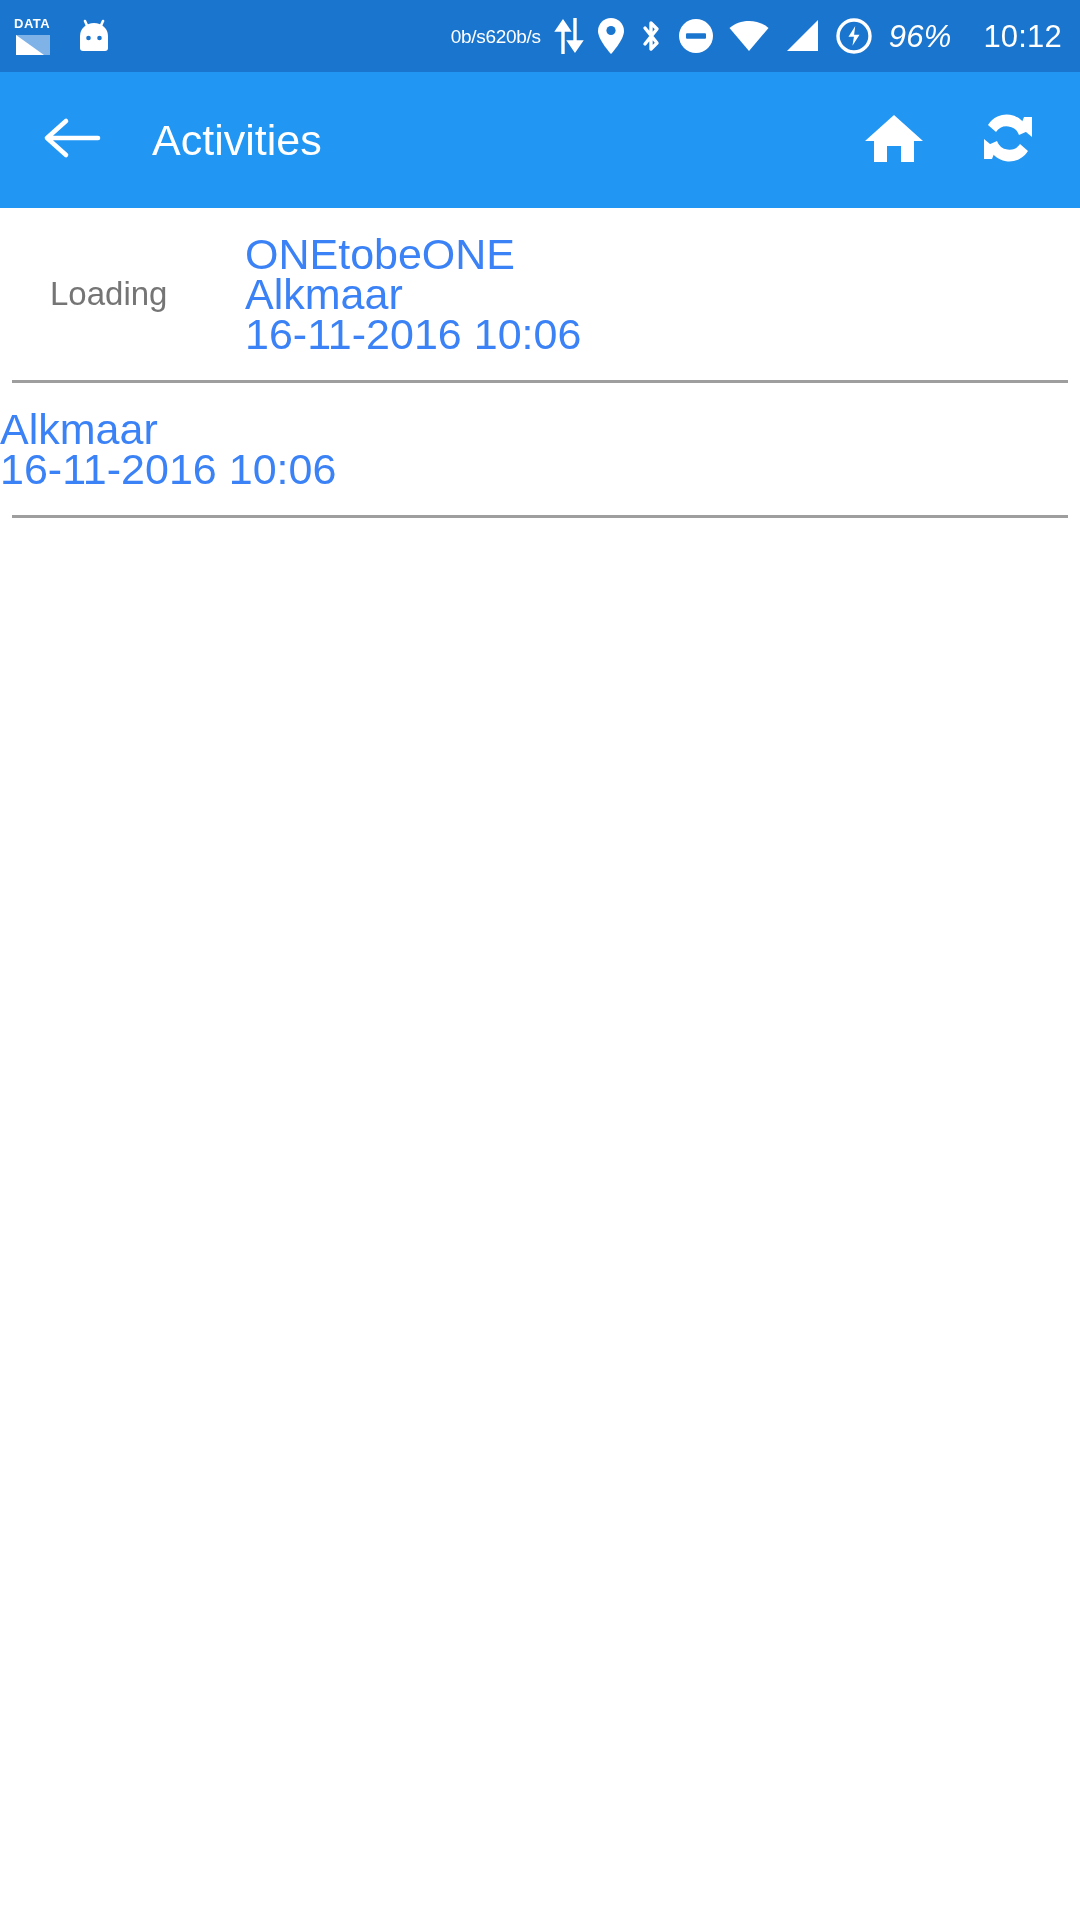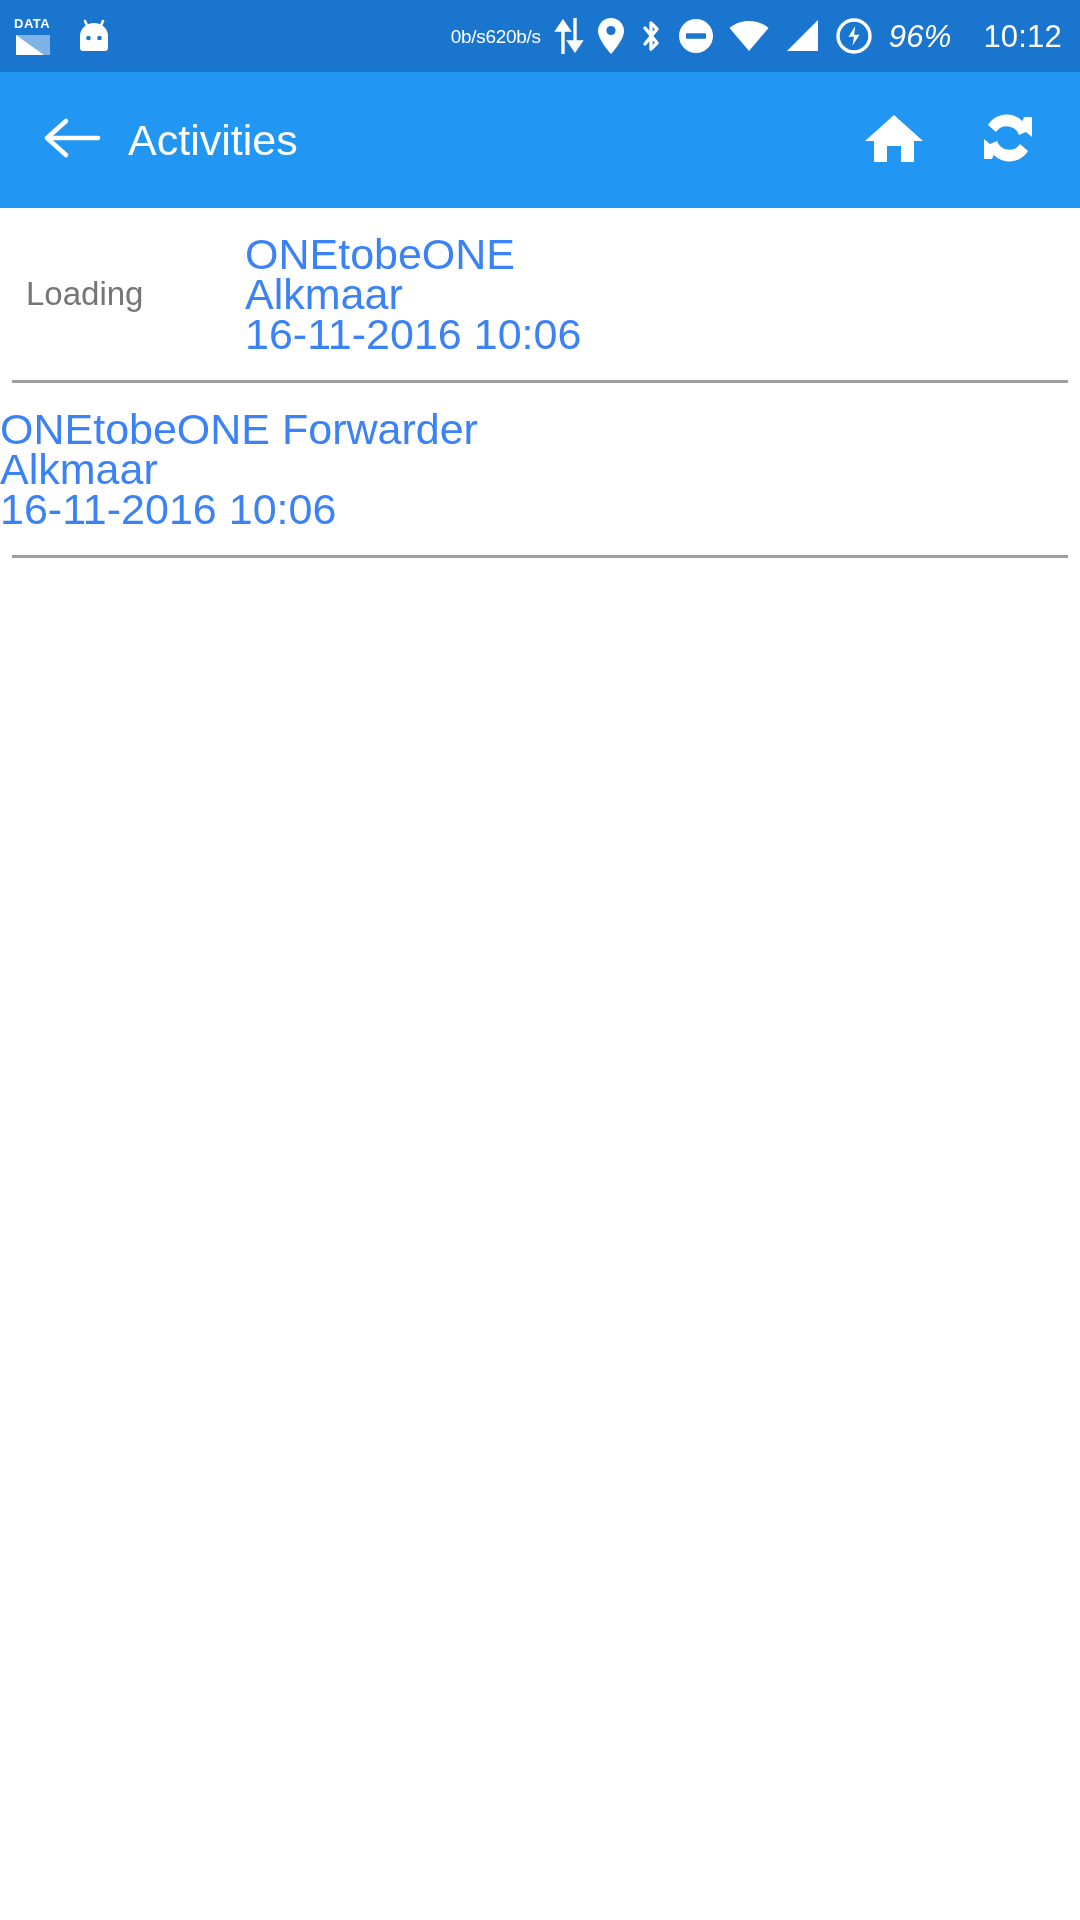--- a/index.html
+++ b/index.html
@@ -73,21 +73,21 @@
     height: 72px;
     display: flex;
     align-items: center;
     justify-content: center;
     flex: 0 0 auto;
   }
   .app-title {
     color: #ffffff;
     font-size: 43px;
     line-height: 50px;
-    margin-left: 20px;
+    margin-left: 44px;
     white-space: nowrap;
     flex: 0 0 auto;
   }
   .app-bar-spacer { flex: 1 1 auto; }
   .app-action {
     width: 84px;
     height: 84px;
     display: flex;
     align-items: center;
     justify-content: center;
@@ -101,21 +101,21 @@
   }
   .activity-row {
     display: flex;
     align-items: center;
     padding: 26px 0 26px 0;
     box-sizing: border-box;
   }
   .row-label {
     width: 245px;
     flex: 0 0 auto;
-    padding-left: 26px;
+    padding-left: 50px;
     box-sizing: border-box;
     color: #757575;
     font-size: 33px;
     line-height: 40px;
   }
   .row-details {
     flex: 1 1 auto;
     color: #3b82f6;
     font-size: 43px;
     line-height: 40px;
@@ -254,20 +254,19 @@
       <div>ONEtobeONE</div>
       <div>Alkmaar</div>
       <div>16-11-2016 10:06</div>
     </div>
   </div>
 
   <div class="divider"></div>
 
   <div class="activity-row">
     <div class="row-details">
-      <div>ONEtobeONE Forwarder</div>
       <div>Alkmaar</div>
       <div>16-11-2016 10:06</div>
     </div>
   </div>
 
   <div class="divider"></div>
 </div>
 
 </body></html>

